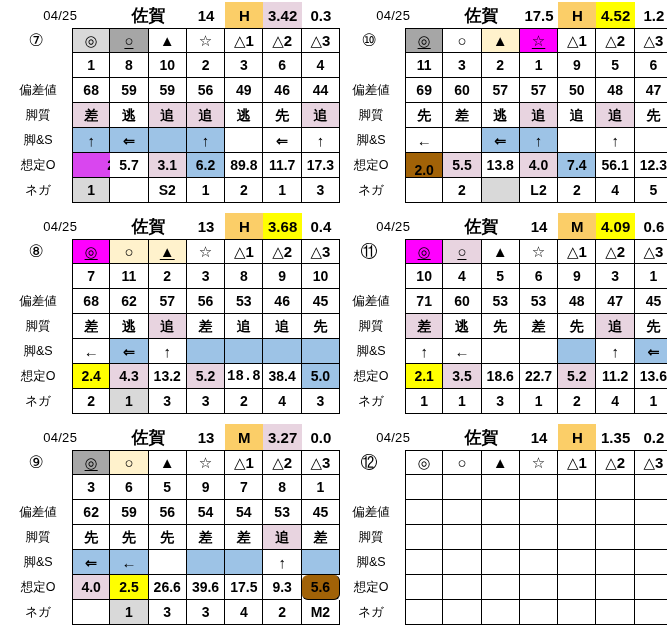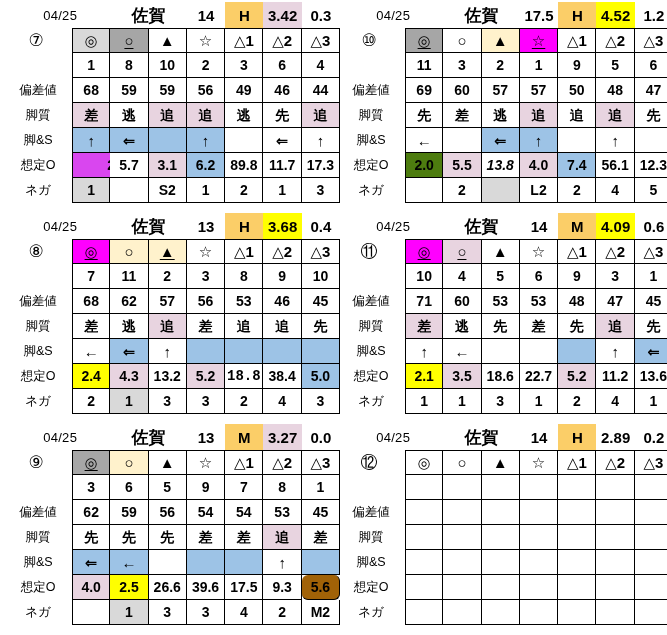--- a/index.html
+++ b/index.html
@@ -323,27 +323,27 @@
         </div>
         <div class="cell" style="grid-area: 6 / 6;">
           <span class="arrow"></span>
         </div>
         <div class="cell" style="grid-area: 6 / 7;">
           <span class="arrow">↑</span>
         </div>
         <div class="cell" style="grid-area: 6 / 8;">
           <span class="arrow"></span>
         </div>
-        <div class="cell fc" style="grid-area: 7 / 2; background: #4d7c0f;">
+        <div class="cell fc" style="grid-area: 7 / 2; background: #a16207; align-items: flex-end;">
           <span>2.0</span>
         </div>
         <div class="cell" style="grid-area: 7 / 3; background: rgb(232, 212, 224);">
           <span>5.5</span>
         </div>
-        <div class="cell" style="grid-area: 7 / 4; font-style: italic;">
+        <div class="cell" style="grid-area: 7 / 4;">
           <span>13.8</span>
         </div>
         <div class="cell" style="grid-area: 7 / 5; background: rgb(232, 212, 224);">
           <span>4.0</span>
         </div>
         <div class="cell" style="grid-area: 7 / 6; background: rgb(157, 195, 230);">
           <span>7.4</span>
         </div>
         <div class="cell" style="grid-area: 7 / 7;">
           <span>56.1</span>
@@ -862,21 +862,21 @@
           <span>M2</span>
         </div>
       </div>
     </section>
   <section class="block">
       <div class="tbl">
         <div class="hcell hdate" style="grid-area: 1 / 1 / auto / span 2;">04/25</div>
         <div class="hcell htrack" style="grid-area: 1 / 3 / auto / span 2;">佐賀</div>
         <div class="hcell" style="grid-area: 1 / 5;">14</div>
         <div class="hcell" style="grid-area: 1 / 6; background: rgb(251, 206, 104);">H</div>
-        <div class="hcell" style="grid-area: 1 / 7;">2.89</div>
+        <div class="hcell" style="grid-area: 1 / 7;">1.35</div>
         <div class="hcell" style="grid-area: 1 / 8;">0.2</div>
         <div class="gutter idbadge" style="grid-area: 2 / 1;">⑫</div>
         <div class="gutter" style="grid-area: 4 / 1;">偏差値</div>
         <div class="gutter" style="grid-area: 5 / 1;">脚質</div>
         <div class="gutter" style="grid-area: 6 / 1;">脚&amp;S</div>
         <div class="gutter" style="grid-area: 7 / 1;">想定O</div>
         <div class="gutter" style="grid-area: 8 / 1;">ネガ</div>
         <div class="cell fc fr" style="grid-area: 2 / 2;">
           <span class="mark">◎</span>
         </div>

